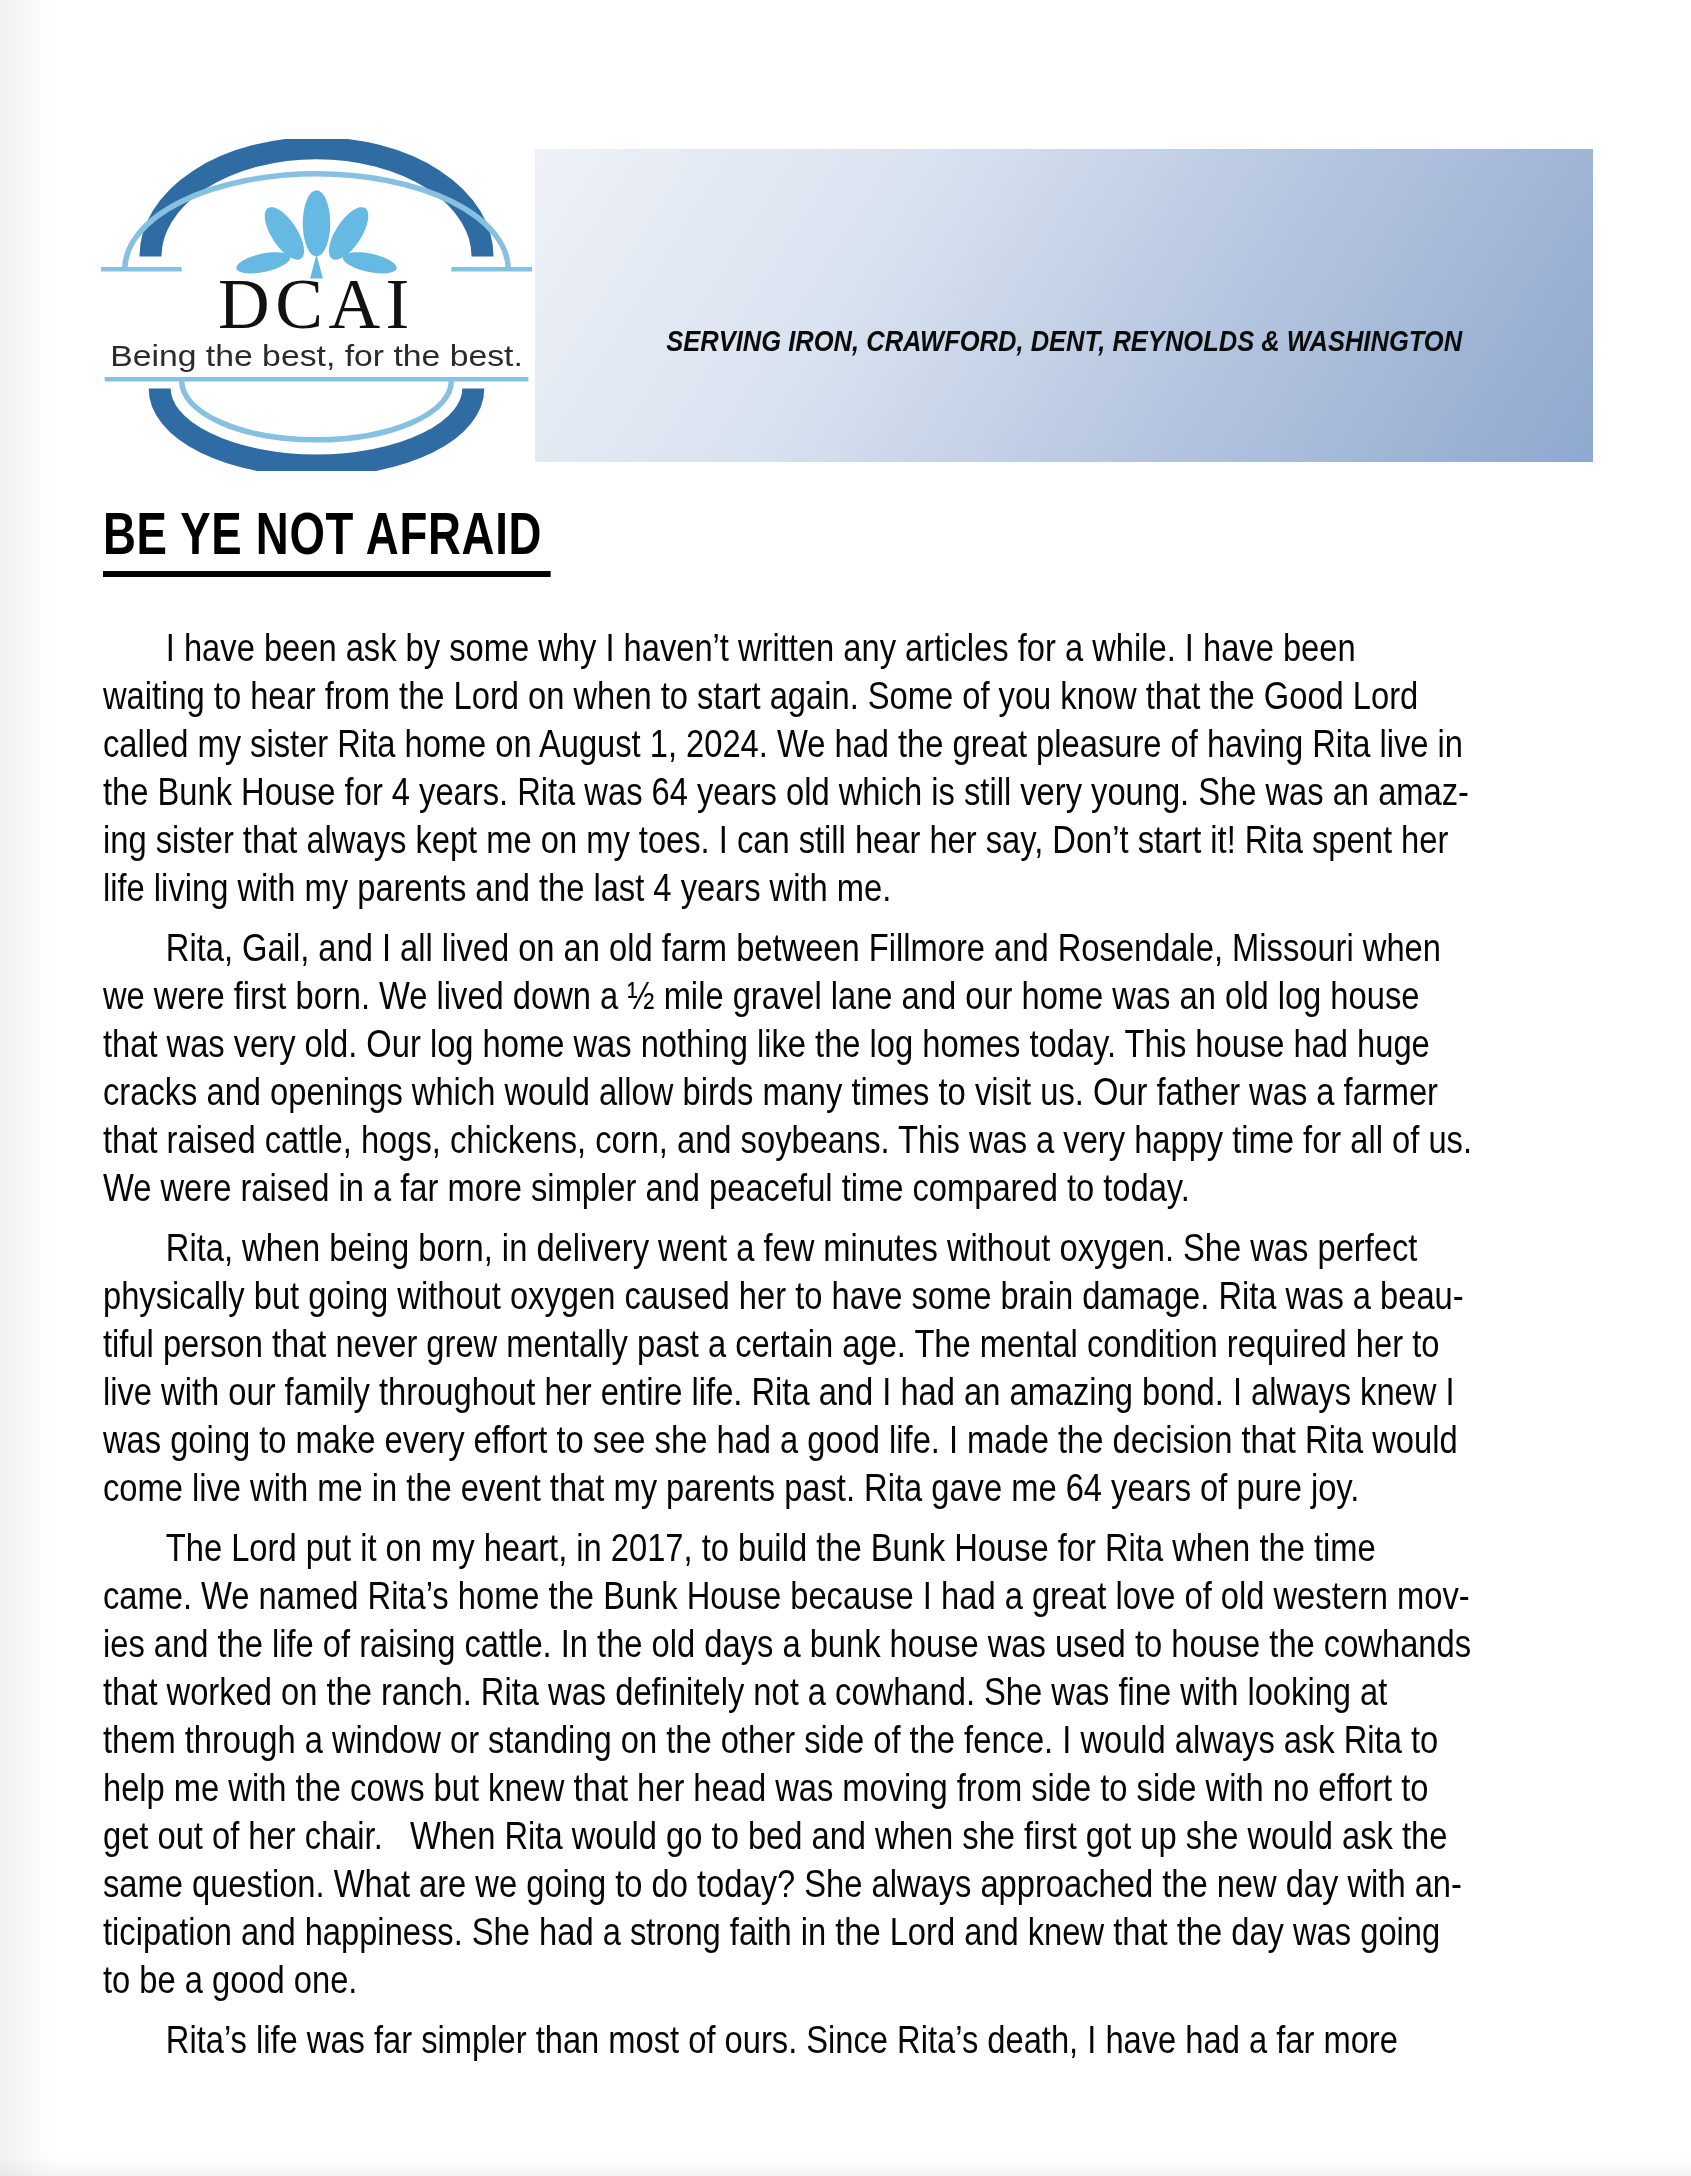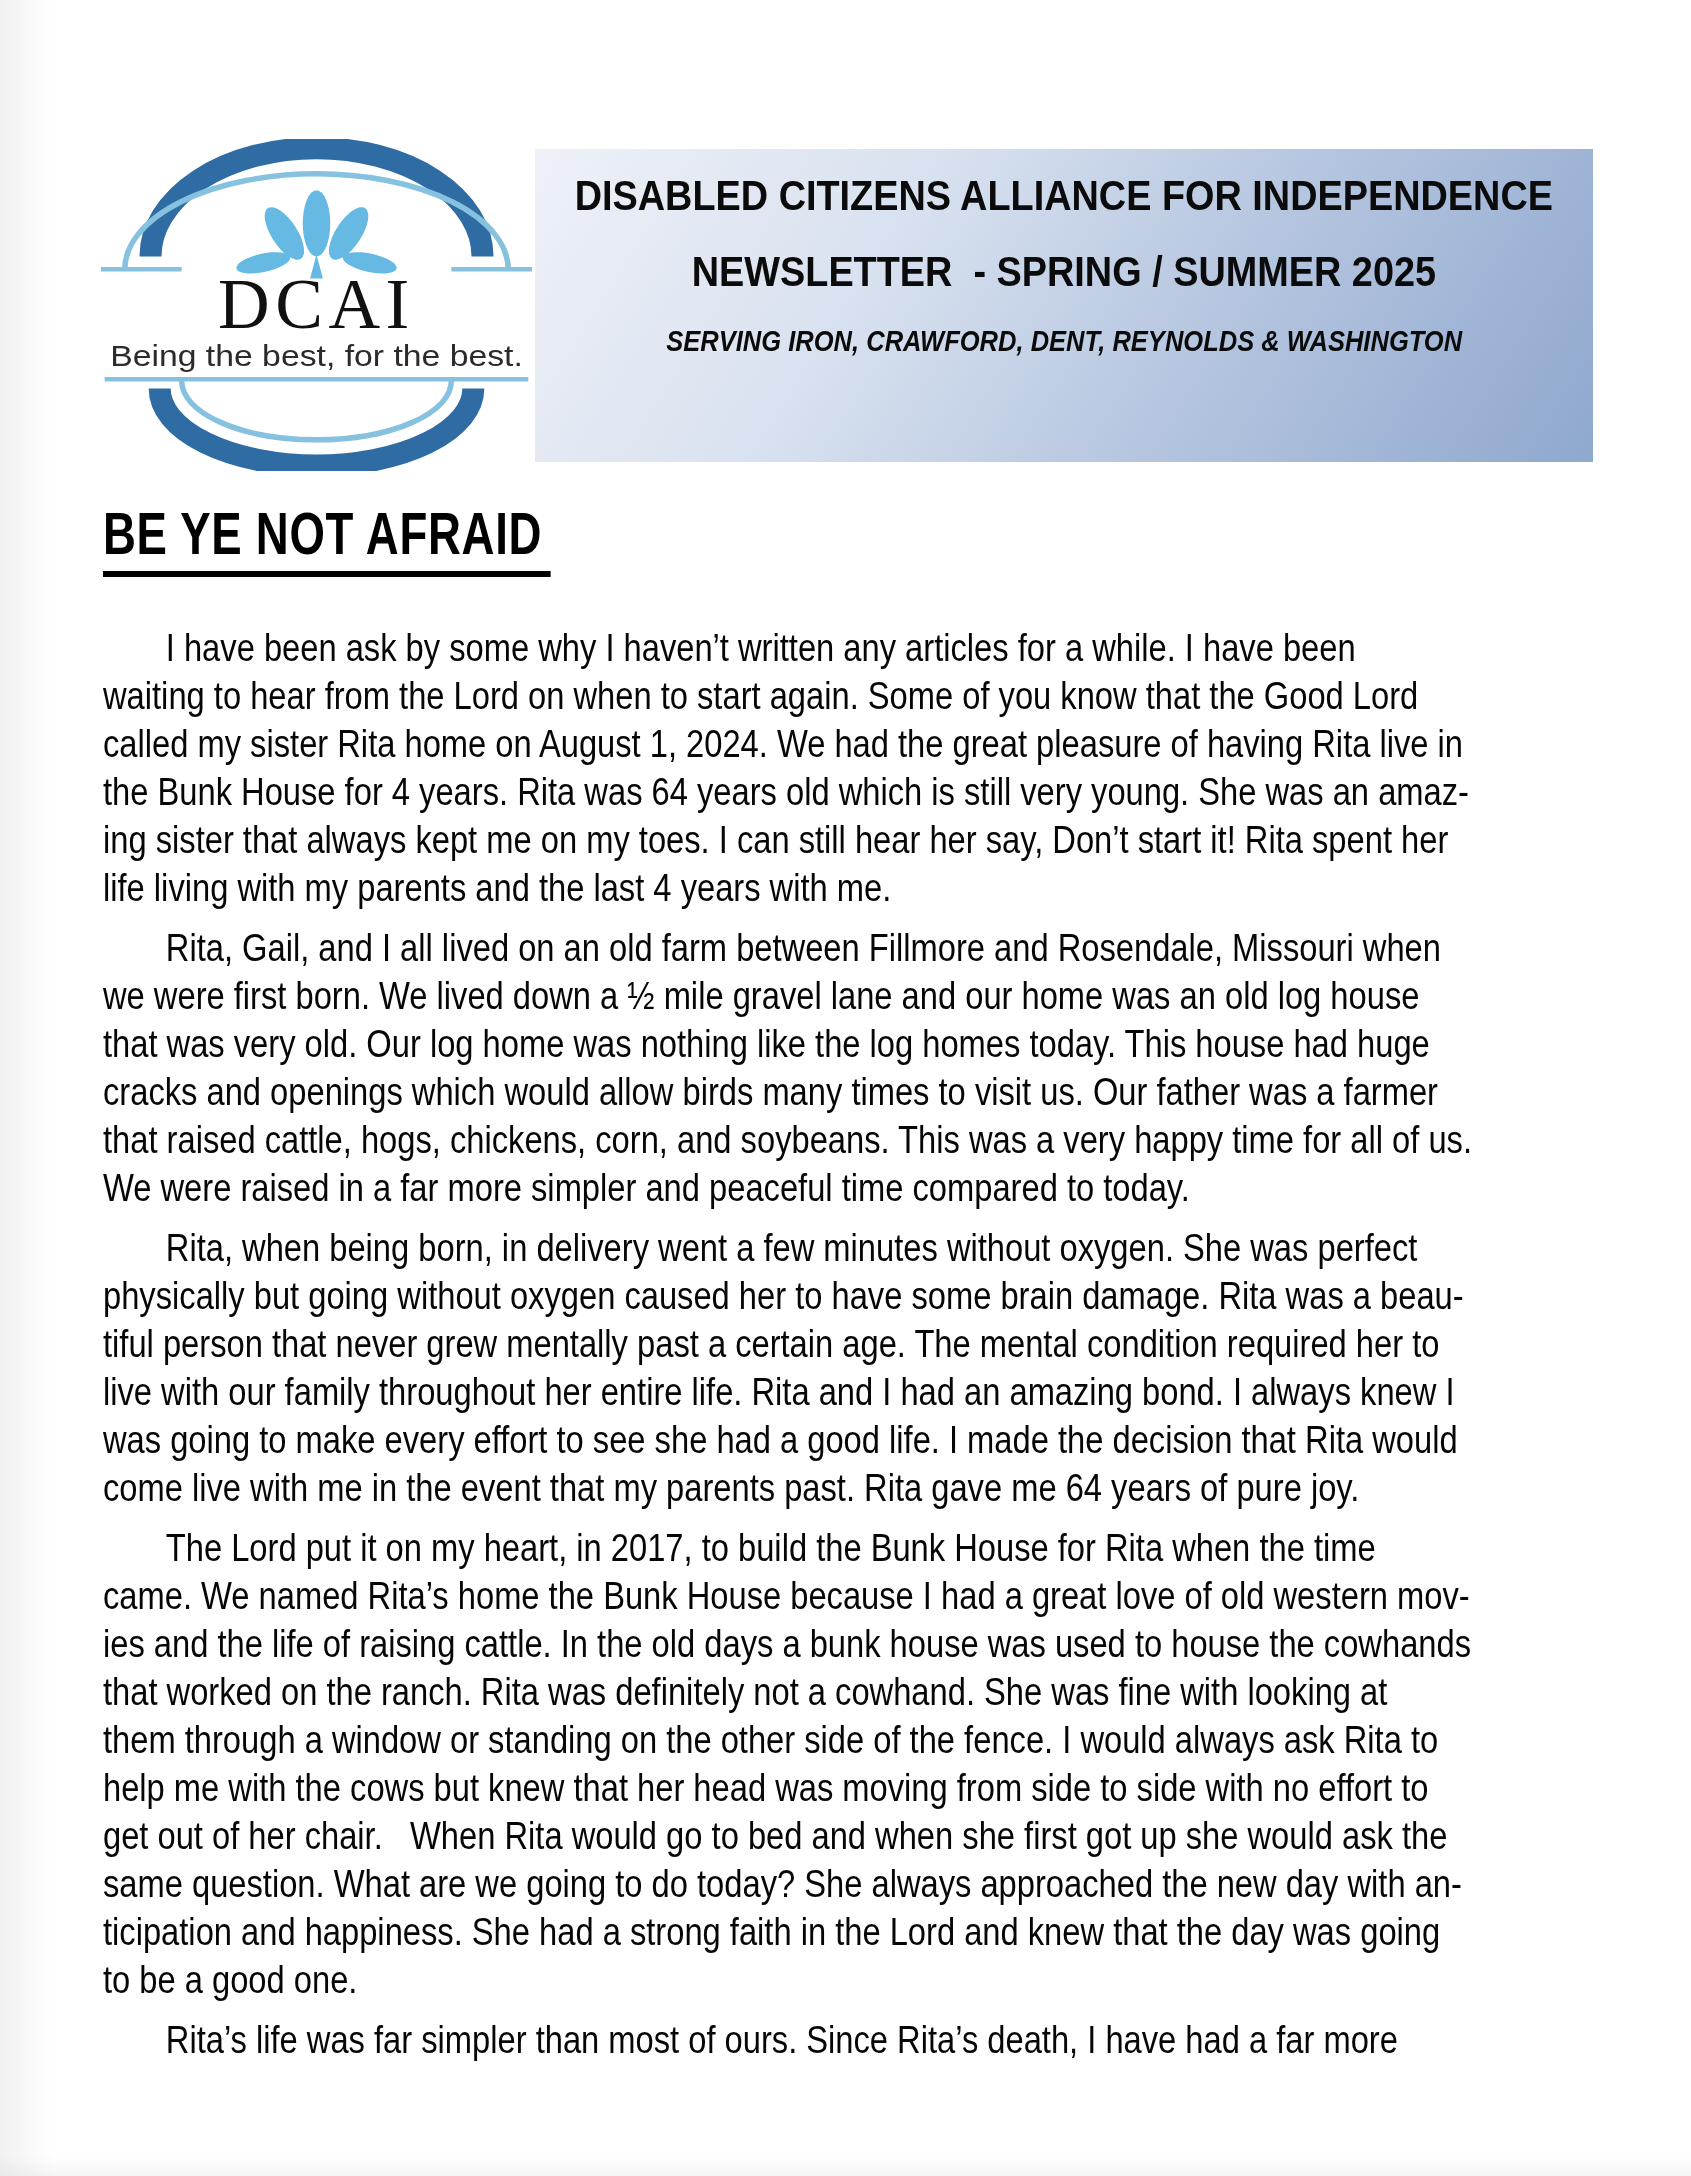--- a/index.html
+++ b/index.html
@@ -76,26 +76,20 @@
         <ellipse cx="183" cy="135" rx="30" ry="10" transform="rotate(-12 183 135)"></ellipse>
         <ellipse cx="299" cy="135" rx="30" ry="10" transform="rotate(12 299 135)"></ellipse>
         <path d="M 241 126 L 248 152 L 234 152 Z"></path>
       </g>
       <text x="241" y="206" text-anchor="middle" font-family="'Liberation Serif', serif" font-size="78" letter-spacing="6" fill="#111">DCAI</text>
       <text x="241" y="247" text-anchor="middle" font-family="'Liberation Sans', sans-serif" font-size="33" fill="#2b2b2b" textLength="450" lengthAdjust="spacingAndGlyphs">Being the best, for the best.</text>
     </svg>
   </div>
 
   <div class="header-box">
-    <div class="hline hline1">
-      <span>DISABLED CITIZENS ALLIANCE FOR INDEPENDENCE</span>
-    </div>
-    <div class="hline hline2">
-      <span>NEWSLETTER&nbsp; - SPRING / SUMMER 2025</span>
-    </div>
     <div class="hline hline3">
       <span>SERVING IRON, CRAWFORD, DENT, REYNOLDS &amp; WASHINGTON</span>
     </div>
   </div>
 
   <h1 class="article-title">
     <span class="title-inner">BE YE NOT AFRAID</span>
   </h1>
 
   <main class="article-body">

